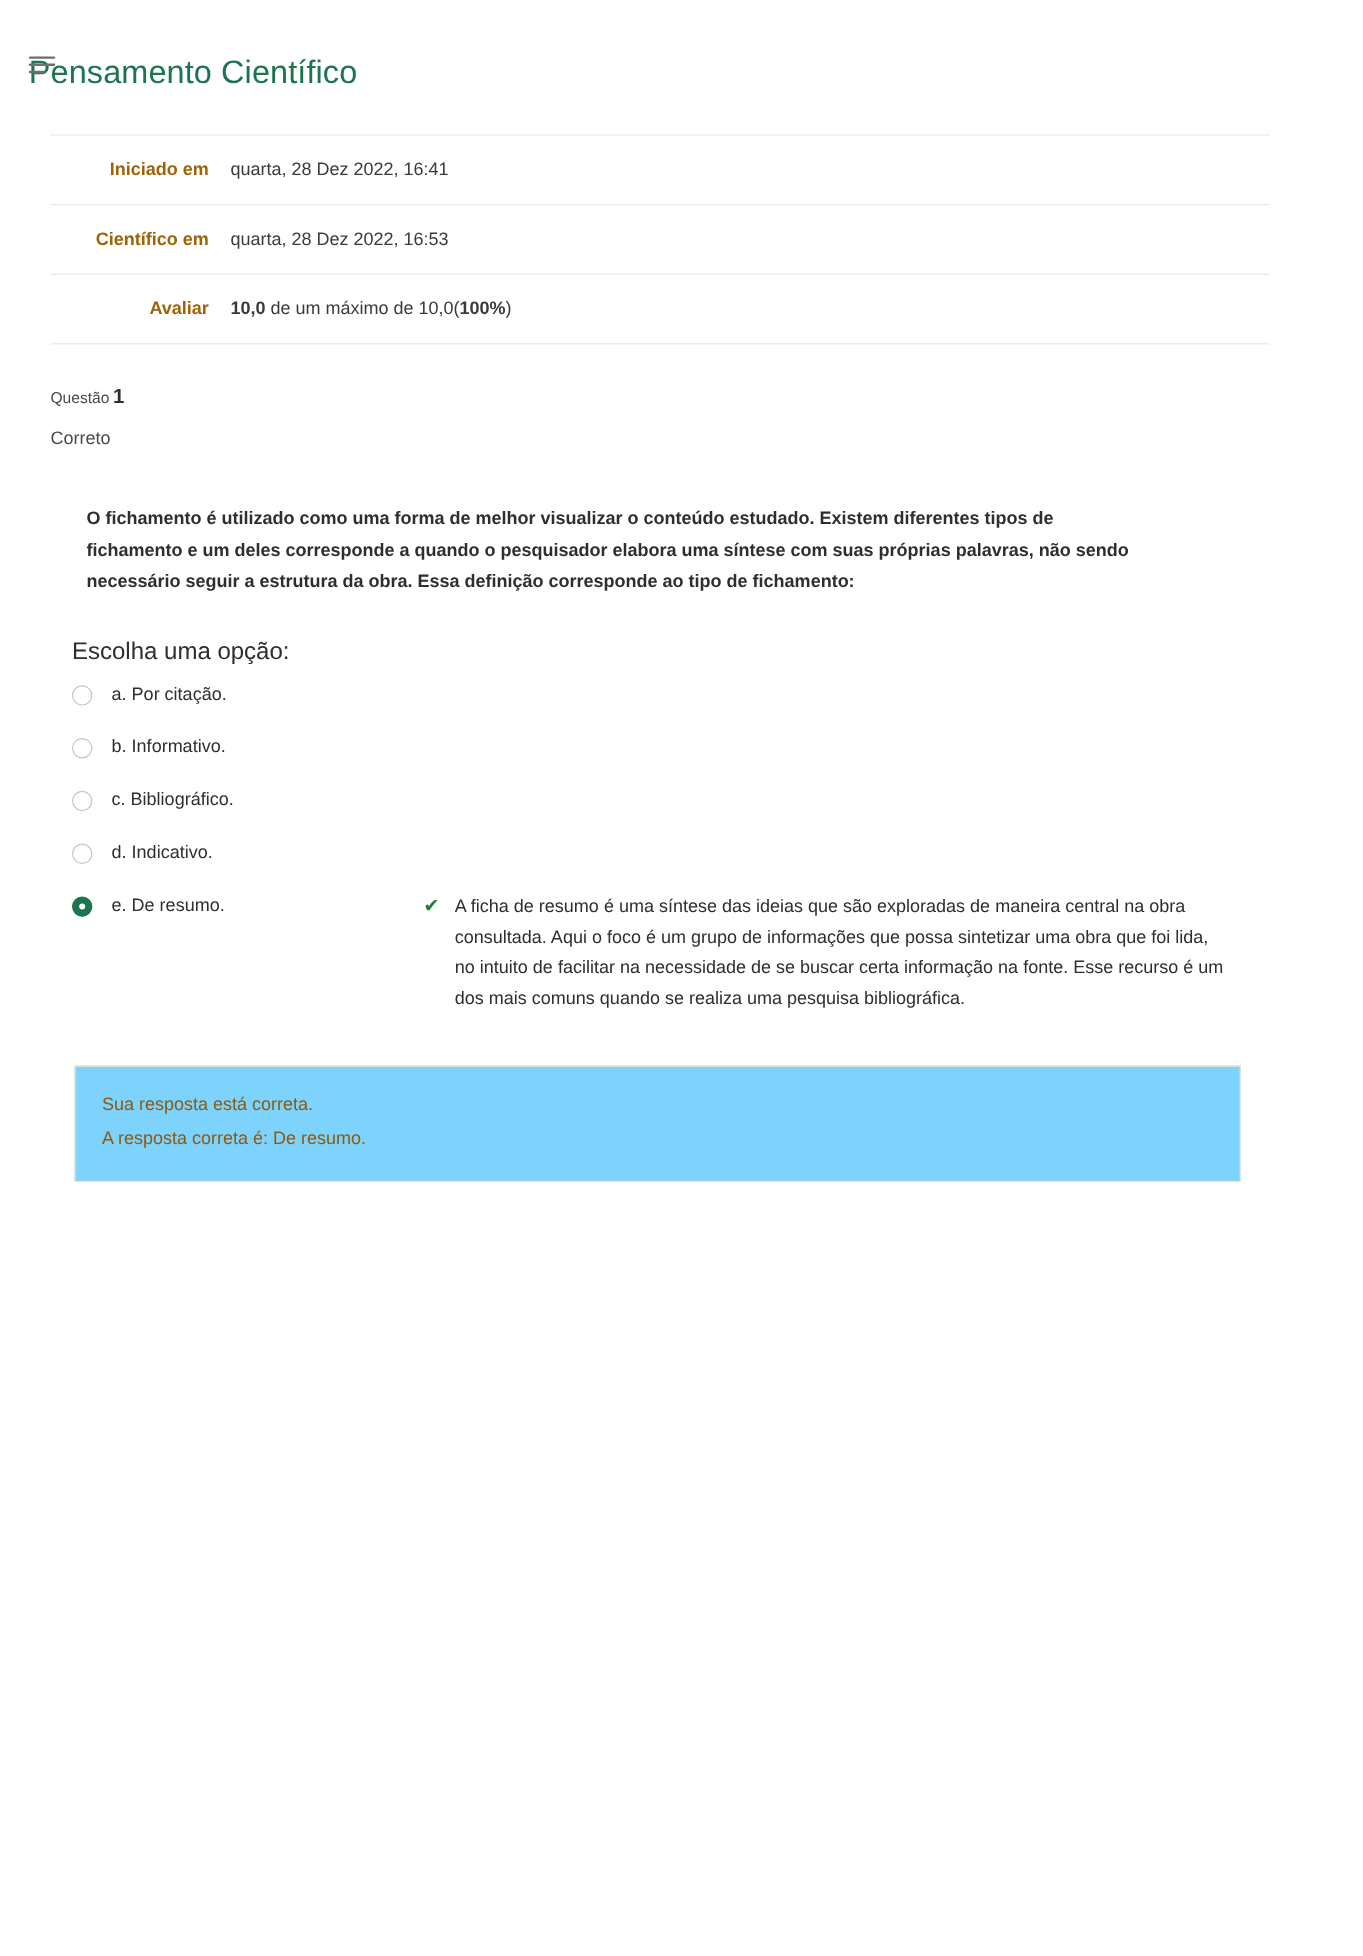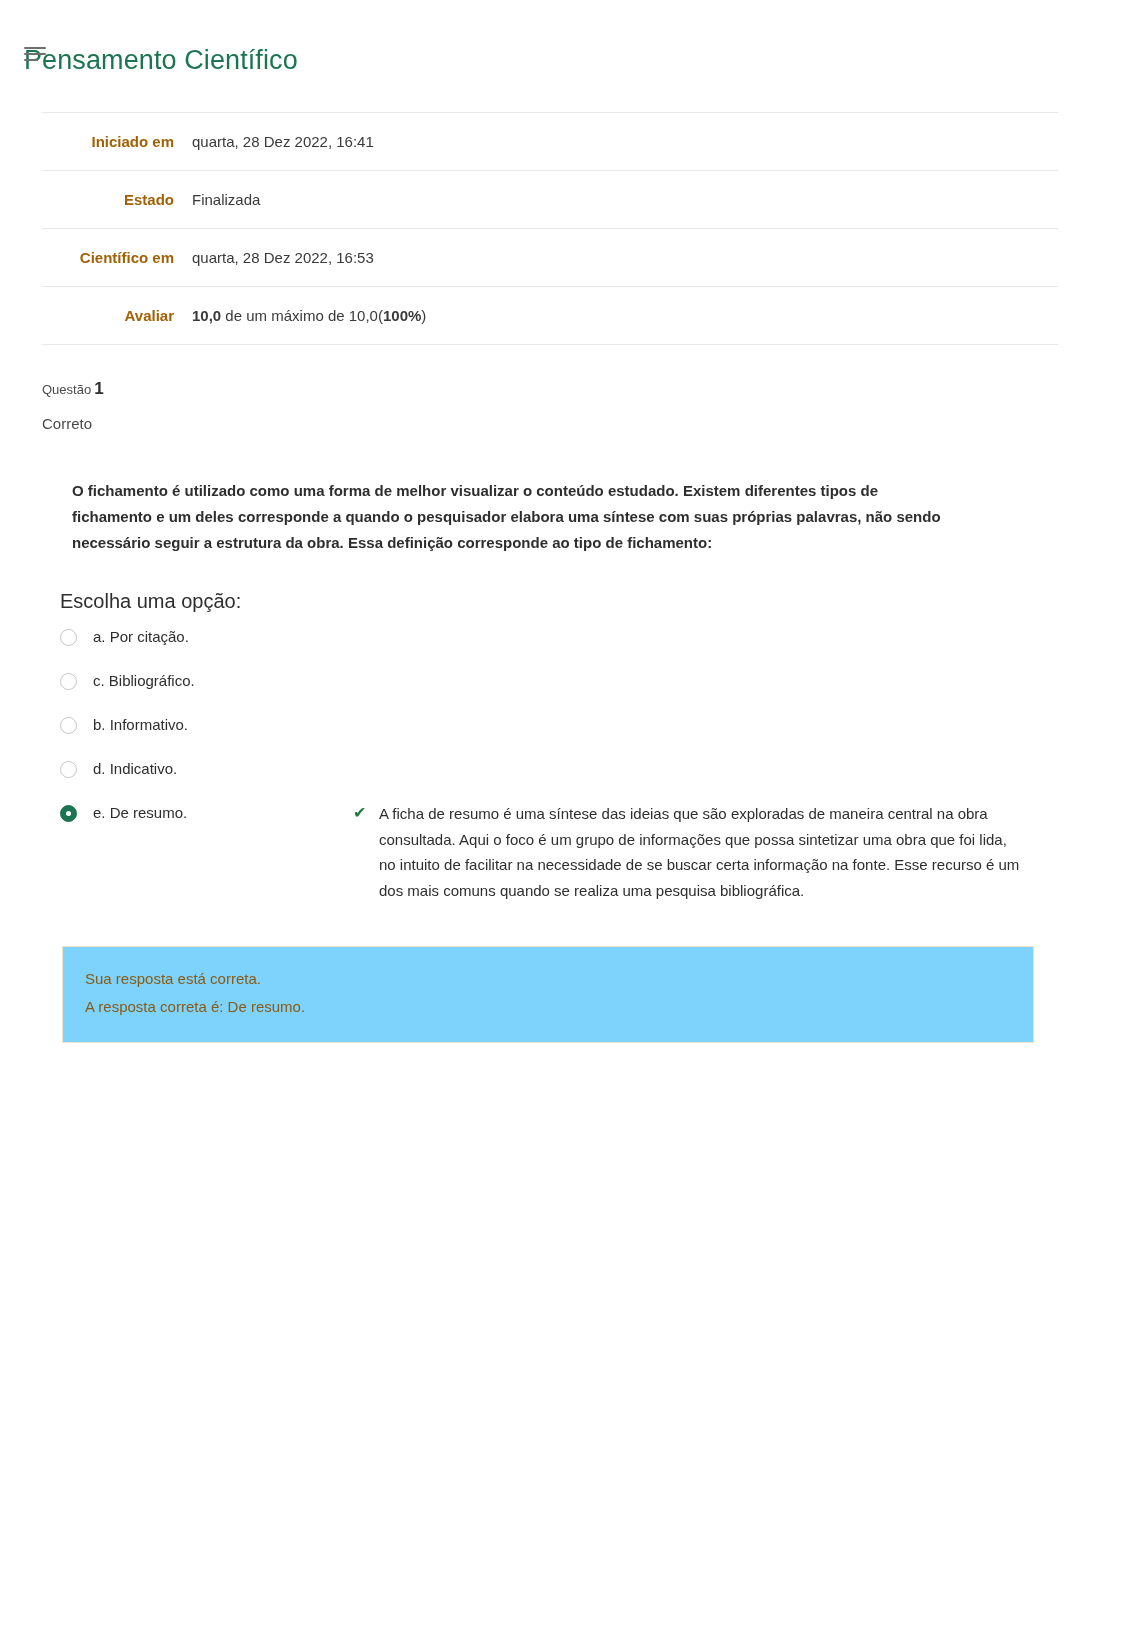--- a/index.html
+++ b/index.html
@@ -200,24 +200,20 @@
     <span></span>
   </div>
   <h1 class="course-title">Pensamento Científico</h1>
 </div>
 
 <table class="summary">
   <tbody>
     <tr>
       <th>Iniciado em</th>
       <td>quarta, 28 Dez 2022, 16:41</td>
-    </tr>
-    <tr>
-      <th>Estado</th>
-      <td>Finalizada</td>
     </tr>
     <tr>
       <th>Científico em</th>
       <td>quarta, 28 Dez 2022, 16:53</td>
     </tr>
     <tr>
       <th>Avaliar</th>
       <td><b>10,0</b><span> de um máximo de 10,0</span><span>(</span><b>100%</b><span>)</span></td>
     </tr>
   </tbody>
@@ -238,26 +234,26 @@
 
   <div class="options">
 
     <div class="option-row">
       <div class="radio"></div>
       <div class="option-label">a. Por citação.</div>
     </div>
 
     <div class="option-row">
       <div class="radio"></div>
+      <div class="option-label">b. Informativo.</div>
+    </div>
+
+    <div class="option-row">
+      <div class="radio"></div>
       <div class="option-label">c. Bibliográfico.</div>
-    </div>
-
-    <div class="option-row">
-      <div class="radio"></div>
-      <div class="option-label">b. Informativo.</div>
     </div>
 
     <div class="option-row">
       <div class="radio"></div>
       <div class="option-label">d. Indicativo.</div>
     </div>
 
     <div class="option-row">
       <div class="radio checked"></div>
       <div class="option-label">e. De resumo.</div>

